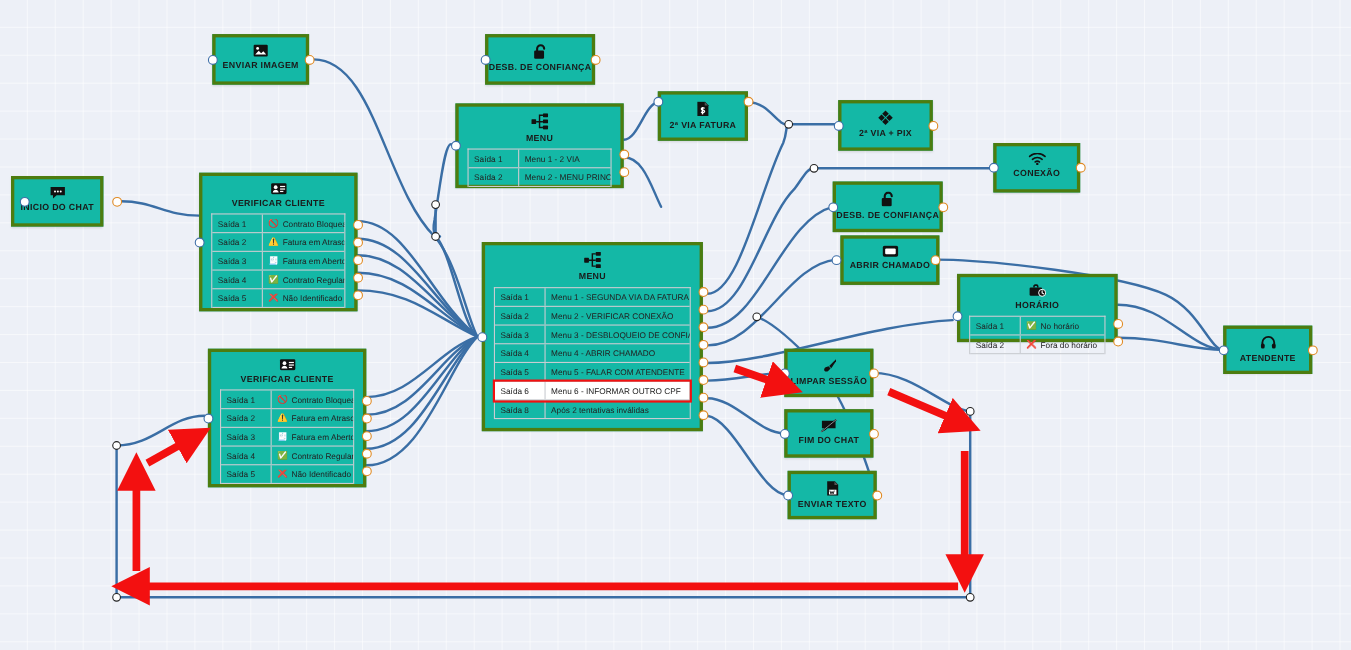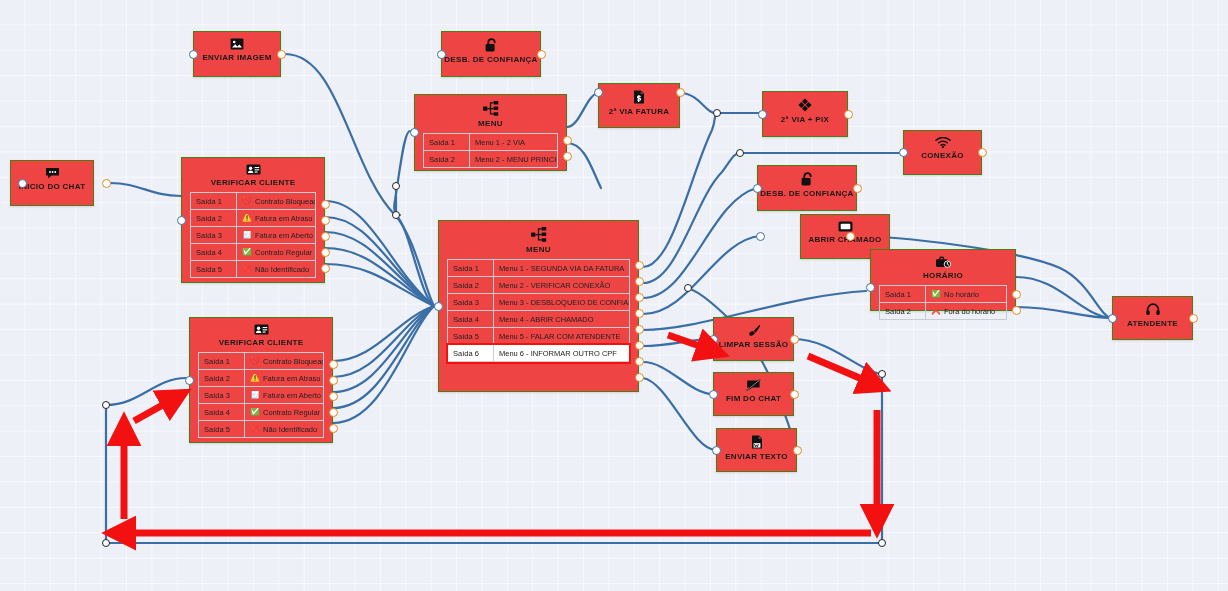--- a/index.html
+++ b/index.html
@@ -10,21 +10,21 @@
     background-color:#edf0f7;
     background-image:
       linear-gradient(to right, rgba(255,255,255,.55) 1px, transparent 1px),
       linear-gradient(to bottom, rgba(255,255,255,.55) 1px, transparent 1px);
     background-size:25.4px 25.4px;
     background-position:-1px -1px;
   }
   #canvas{position:relative;width:1228px;height:591px;}
   svg#wires{position:absolute;left:0;top:0;width:1228px;height:591px;pointer-events:none;}
   .node{
-    position:absolute;background:#ef4444;border:1px solid #4d7c0f;
+    position:absolute;background:#14b8a6;border:3px solid #4d7c0f;
     box-sizing:border-box;box-shadow:0 1px 2px rgba(0,0,0,.12);
   }
   .node .head{
     display:flex;flex-direction:column;align-items:center;justify-content:center;
     padding:6px 8px 5px 8px;
   }
   .node .glyph{font-size:13px;line-height:14px;color:#111;margin-bottom:3px;}
   .node .glyph svg{display:block;}
   .node .title{
     font-size:8px;font-weight:bold;letter-spacing:.3px;color:#1a1a1a;
@@ -364,20 +364,26 @@
             <div class="v">
               <span>Menu 5 - FALAR COM ATENDENTE</span>
             </div>
           </div>
           <div class="row hl">
             <div class="k">Saída 6</div>
             <div class="v">
               <span>Menu 6 - INFORMAR OUTRO CPF</span>
             </div>
           </div>
+          <div class="row">
+            <div class="k">Saída 8</div>
+            <div class="v">
+              <span>Após 2 tentativas inválidas</span>
+            </div>
+          </div>
         </div>
       </div>
       <div class="node" style="left: 762px; top: 91px; width: 86px; height: 46px;">
         <div class="head">
           <div class="glyph">
             <svg width="14" height="14" viewBox="0 0 14 14">
               <path d="M7 .4l3 3-3 3-3-3z" fill="#111"></path>
               <path d="M7 7.6l3 3-3 3-3-3z" fill="#111"></path>
               <path d="M.4 7l3-3 3 3-3 3z" fill="#111"></path>
               <path d="M7.6 7l3-3 3 3-3 3z" fill="#111"></path>
@@ -403,21 +409,21 @@
         <div class="head">
           <div class="glyph">
             <svg width="13" height="14" viewBox="0 0 13 14">
               <path d="M3.3 6V4.3a3.2 3.2 0 0 1 6.4 0" stroke="#111" stroke-width="1.9" fill="none" stroke-linecap="round"></path>
               <rect x=".6" y="5.9" width="9" height="7.5" rx="1.1" fill="#111"></rect>
             </svg>
           </div>
           <div class="title">DESB. DE CONFIANÇA</div>
         </div>
       </div>
-      <div class="node" style="left: 800px; top: 214px; width: 90px; height: 45px;">
+      <div class="node" style="left: 764px; top: 214px; width: 90px; height: 45px;">
         <div class="head">
           <div class="glyph">
             <svg width="15" height="11" viewBox="0 0 15 11">
               <rect x=".5" y=".5" width="14" height="10" rx="1.6" fill="#111"></rect>
               <rect x="2.7" y="2.8" width="9.6" height="5.4" rx="1" fill="#fff"></rect>
             </svg>
           </div>
           <div class="title">ABRIR CHAMADO</div>
         </div>
       </div>

